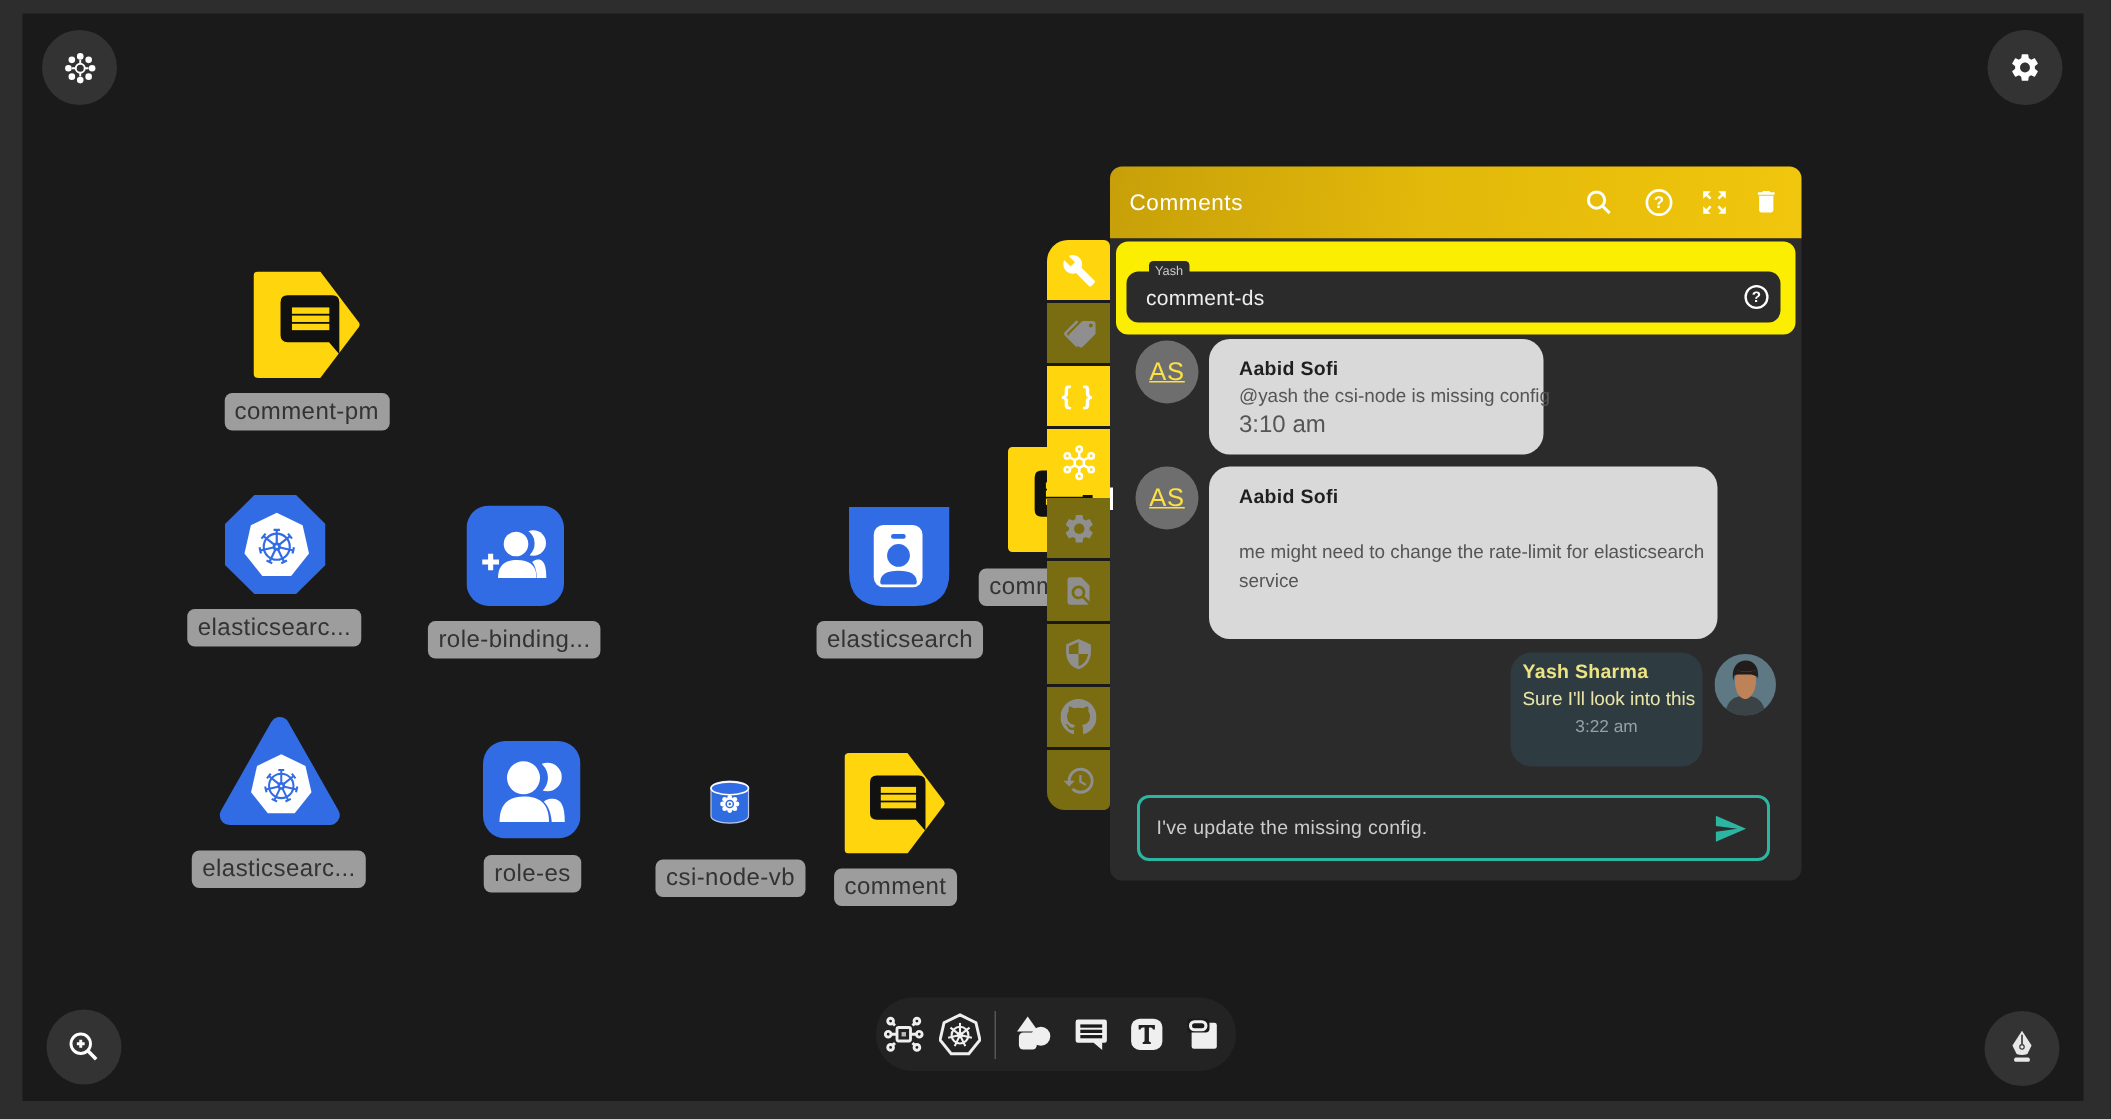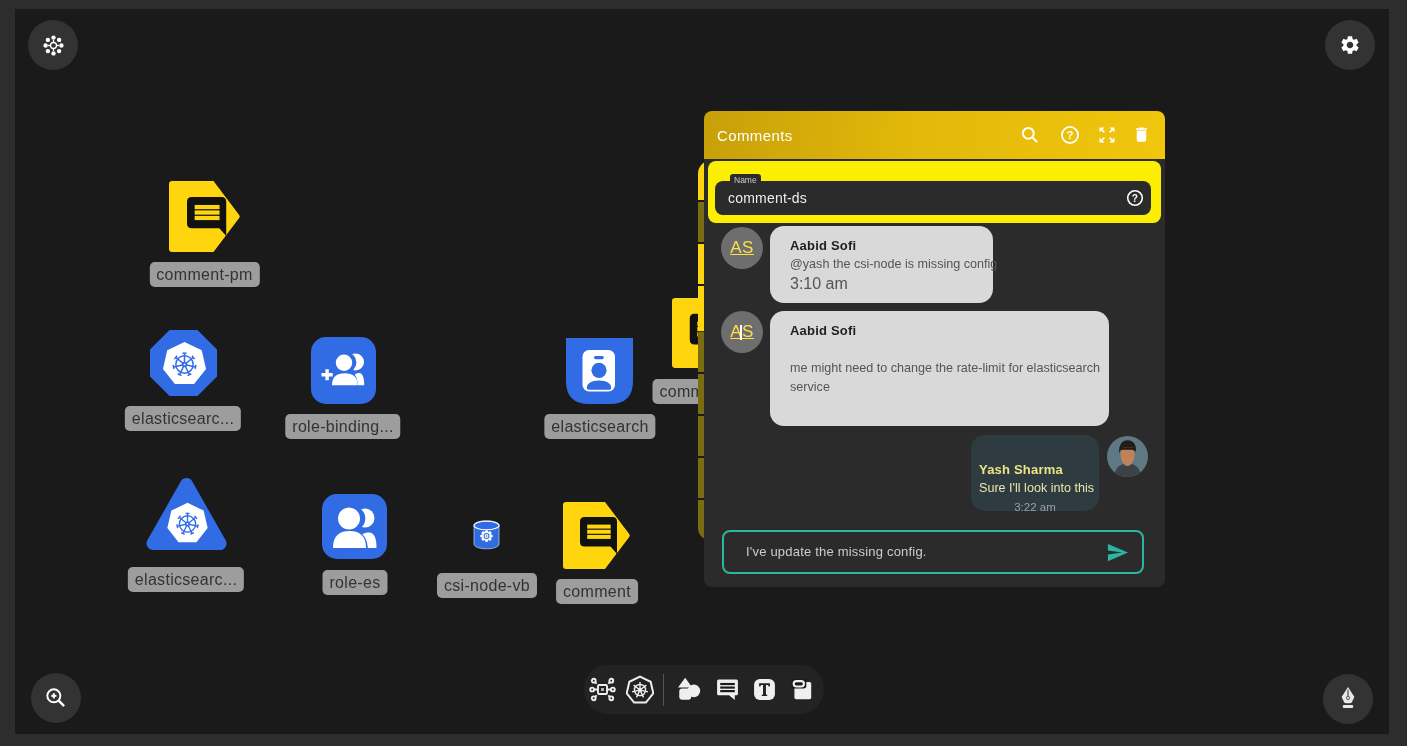--- a/index.html
+++ b/index.html
@@ -13,21 +13,21 @@
   font-size:16px; letter-spacing:0.3px; padding:0 7px; height:25px; line-height:25px;
   text-align:center; white-space:nowrap; transform:translateX(-50%); z-index:1; }
 .node { position:absolute; z-index:1; }
 #toolbar { position:absolute; left:698px; top:160px; width:42px; display:flex;
   flex-direction:column; gap:2px; z-index:5; }
 .tbtn { width:42px; height:40px; background:#FFD60D; display:flex; align-items:center; justify-content:center; }
 .tbtn.dim { background:#7a6d11; }
 .tbtn.first { border-radius:14px 4px 0 0; }
 .tbtn.last { border-radius:0 0 4px 12px; }
 .tbtn.big { height:44px; }
-#panel { position:absolute; left:704px; top:111px; width:461px; height:476px; z-index:6; }
+#panel { position:absolute; left:740px; top:111px; width:461px; height:476px; z-index:6; }
 #phead { position:absolute; left:0; top:0; width:461px; height:48px; border-radius:8px 8px 0 0;
   background:linear-gradient(97deg,#c7a009 0%, #e2b80a 45%, #f1c60d 100%);
   display:flex; align-items:center; }
 #phead .title { color:#fff; font-size:15px; letter-spacing:0.4px; margin-left:13px; }
 .hicon { position:absolute; top:14px; }
 #pbody { position:absolute; left:0; top:48px; width:461px; height:428px; background:#2b2b2b;
   border-radius:0 0 8px 8px; }
 #namecard { position:absolute; left:4px; top:2px; width:453px; height:62px; background:#fbee00; border-radius:8px; }
 #namefield { position:absolute; left:7px; top:20px; width:436px; height:34px; background:#2b2b2b; border-radius:8px;
   color:#eee; font-size:14px; letter-spacing:0.2px; line-height:34px; padding-left:13px; }
@@ -35,25 +35,25 @@
   padding:1px 4px 2px; border-radius:3px 3px 0 0; z-index:2; }
 .avatar { position:absolute; width:42px; height:42px; border-radius:50%; background:#6e6e6e;
   color:#fde047; font-size:17px; display:flex; align-items:center; justify-content:center;
   letter-spacing:0.5px;text-decoration:underline; }
 .bubble { position:absolute; background:#d9d9d9; border-radius:14px; color:#555;
   font-size:12.6px; padding:10px 8px 10px 20px; line-height:19px; }
 .bubble .bname { font-weight:bold; color:#1f1f1f; font-size:13px; letter-spacing:0.2px; }
 .bubble .btime { font-size:16px; color:#555; }
 .btext { white-space:nowrap; }
 .yash { position:absolute; background:#2e3b41; border-radius:14px; font-size:12.6px;
-  padding:25px 8px; line-height:19px; color:#ece5a8; }
+  padding:3px 8px; line-height:19px; color:#ece5a8; }
 .yash .bname { font-weight:bold; color:#ece383; font-size:13px; letter-spacing:0.2px; }
 .yash .btime { font-size:11.5px; color:#97a1a3; text-align:center; }
 #chatinput { position:absolute; left:18px; top:371px; width:422px; height:44px; border:2px solid #2cb5a0;
-  border-radius:8px; color:#ccc; font-size:13px; letter-spacing:0.2px; line-height:40px; padding-left:22px; }
+  border-radius:8px; color:#ccc; font-size:13px; letter-spacing:0.2px; line-height:40px; padding-left:11px; }
 #bottombar { position:absolute; left:584px; top:665px; width:240px; height:49px; background:#232323;
   border-radius:24px; z-index:3; }
 .bbi { position:absolute; top:0; height:49px; display:flex; align-items:center; justify-content:center; }
 .white-sliver { position:absolute; left:740px; top:325px; width:2px; height:15px; background:#fff; z-index:7; }
 </style>
 </head>
 <body>
 <div id="frame">
   <div id="canvas">
     <svg width="0" height="0" style="position:absolute">
@@ -286,21 +286,21 @@
         </svg>
       <svg class="hicon" style="left:393px" width="20" height="20" viewBox="0 0 24 24" fill="#fff">
           <path d="M15 3l2.3 2.3-2.89 2.87 1.42 1.42L18.7 6.7 21 9V3h-6zM3 9l2.3-2.3 2.87 2.89 1.42-1.42L6.7 5.3 9 3H3v6zm6 12l-2.3-2.3 2.89-2.87-1.42-1.42L5.3 17.3 3 15v6h6zm12-6l-2.3 2.3-2.87-2.89-1.42 1.42 2.89 2.87L15 21h6v-6z"></path>
         </svg>
       <svg class="hicon" style="left:428px" width="19" height="19" viewBox="0 0 24 24" fill="#fff">
           <path d="M6 19c0 1.1.9 2 2 2h8c1.1 0 2-.9 2-2V7H6v12zM19 4h-3.5l-1-1h-5l-1 1H5v2h14V4z"></path>
         </svg>
     </div>
     <div id="pbody">
       <div id="namecard">
-        <div id="nametab">Name</div>
+        <div id="nametab">Yash</div>
         <div id="namefield">comment-ds
           <svg style="position:absolute;right:7px;top:8px" width="18" height="18" viewBox="0 0 24 24">
               <circle cx="12" cy="12" r="9.7" fill="none" stroke="#fff" stroke-width="2.1"></circle>
               <text x="12" y="16.7" text-anchor="middle" font-size="13.5" font-weight="bold" fill="#fff" font-family="Liberation Sans">?</text>
             </svg>
         </div>
       </div>
       <div class="avatar" style="left:17px;top:68px">AS</div>
       <div class="bubble" style="left:66px;top:67px;width:223px;height:77px">
         <div class="bname">Aabid Sofi</div>

